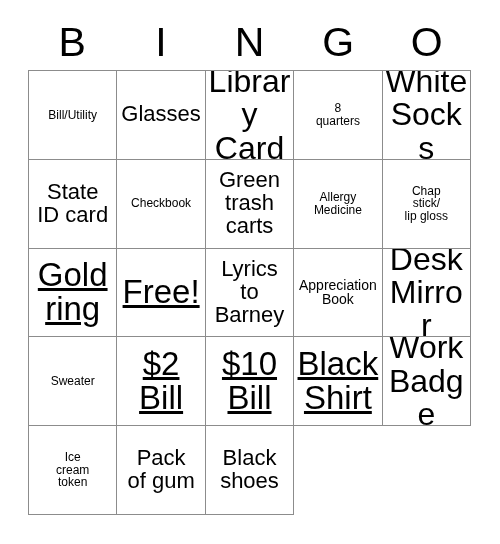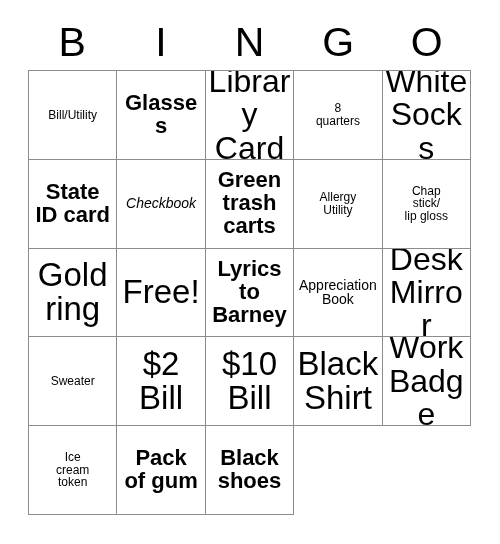--- a/index.html
+++ b/index.html
@@ -70,25 +70,25 @@
   }
   .cell-text {
     display: block;
     width: 100%;
     line-height: 1.04;
     white-space: pre-line;
     word-break: break-word;
     color: #000000;
   }
   
-  .fs-xl  { font-size: 33px; }
+  .fs-xl  { font-size: 33px; text-decoration: underline; }
   .fs-lg  { font-size: 32px; }
-  .fs-md  { font-size: 22px; font-weight: bold; }
+  .fs-md  { font-size: 22px; }
   .fs-sm  { font-size: 12px; }
-  .fs-xs  { font-size: 14px; font-style: italic; }
+  .fs-xs  { font-size: 12px; }
   .fs-xxs { font-size: 14px; }
 </style>
 </head>
 <body>
 
 <div id="card">
 
   <div id="header-row">
     <div class="header-letter">B</div>
     <div class="header-letter">I</div>
@@ -125,21 +125,21 @@
     <div class="cell">
         <span class="cell-text fs-xs">Checkbook</span>
       </div>
     <div class="cell">
         <span class="cell-text fs-md">Green
 trash
 carts</span>
       </div>
     <div class="cell">
         <span class="cell-text fs-sm">Allergy
-Utility</span>
+Medicine</span>
       </div>
 
     <div class="cell">
         <span class="cell-text fs-sm">Chap
 stick/
 lip gloss</span>
       </div>
     <div class="cell">
         <span class="cell-text fs-xl">Gold
 ring</span>

